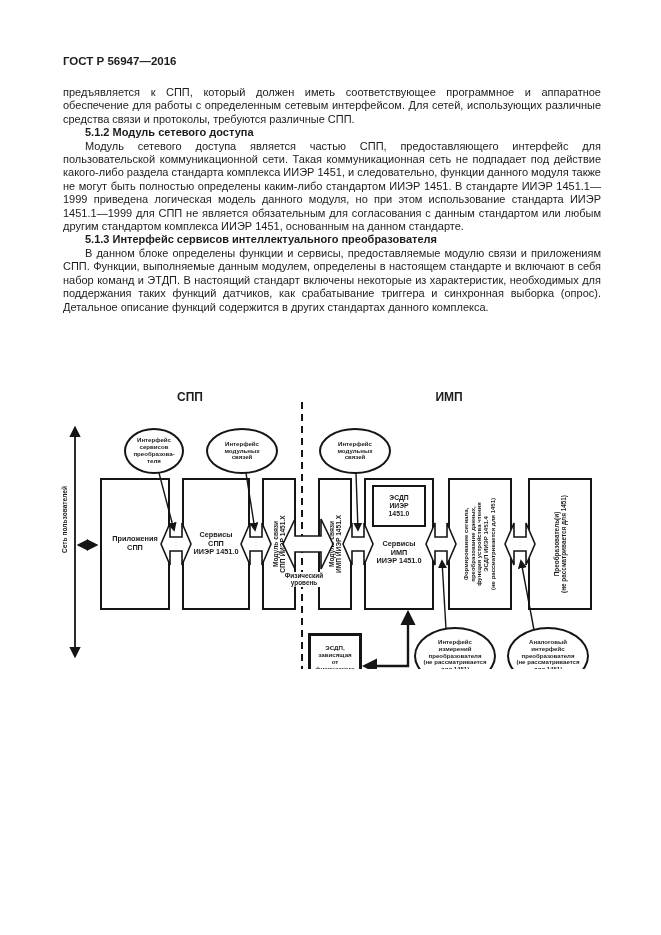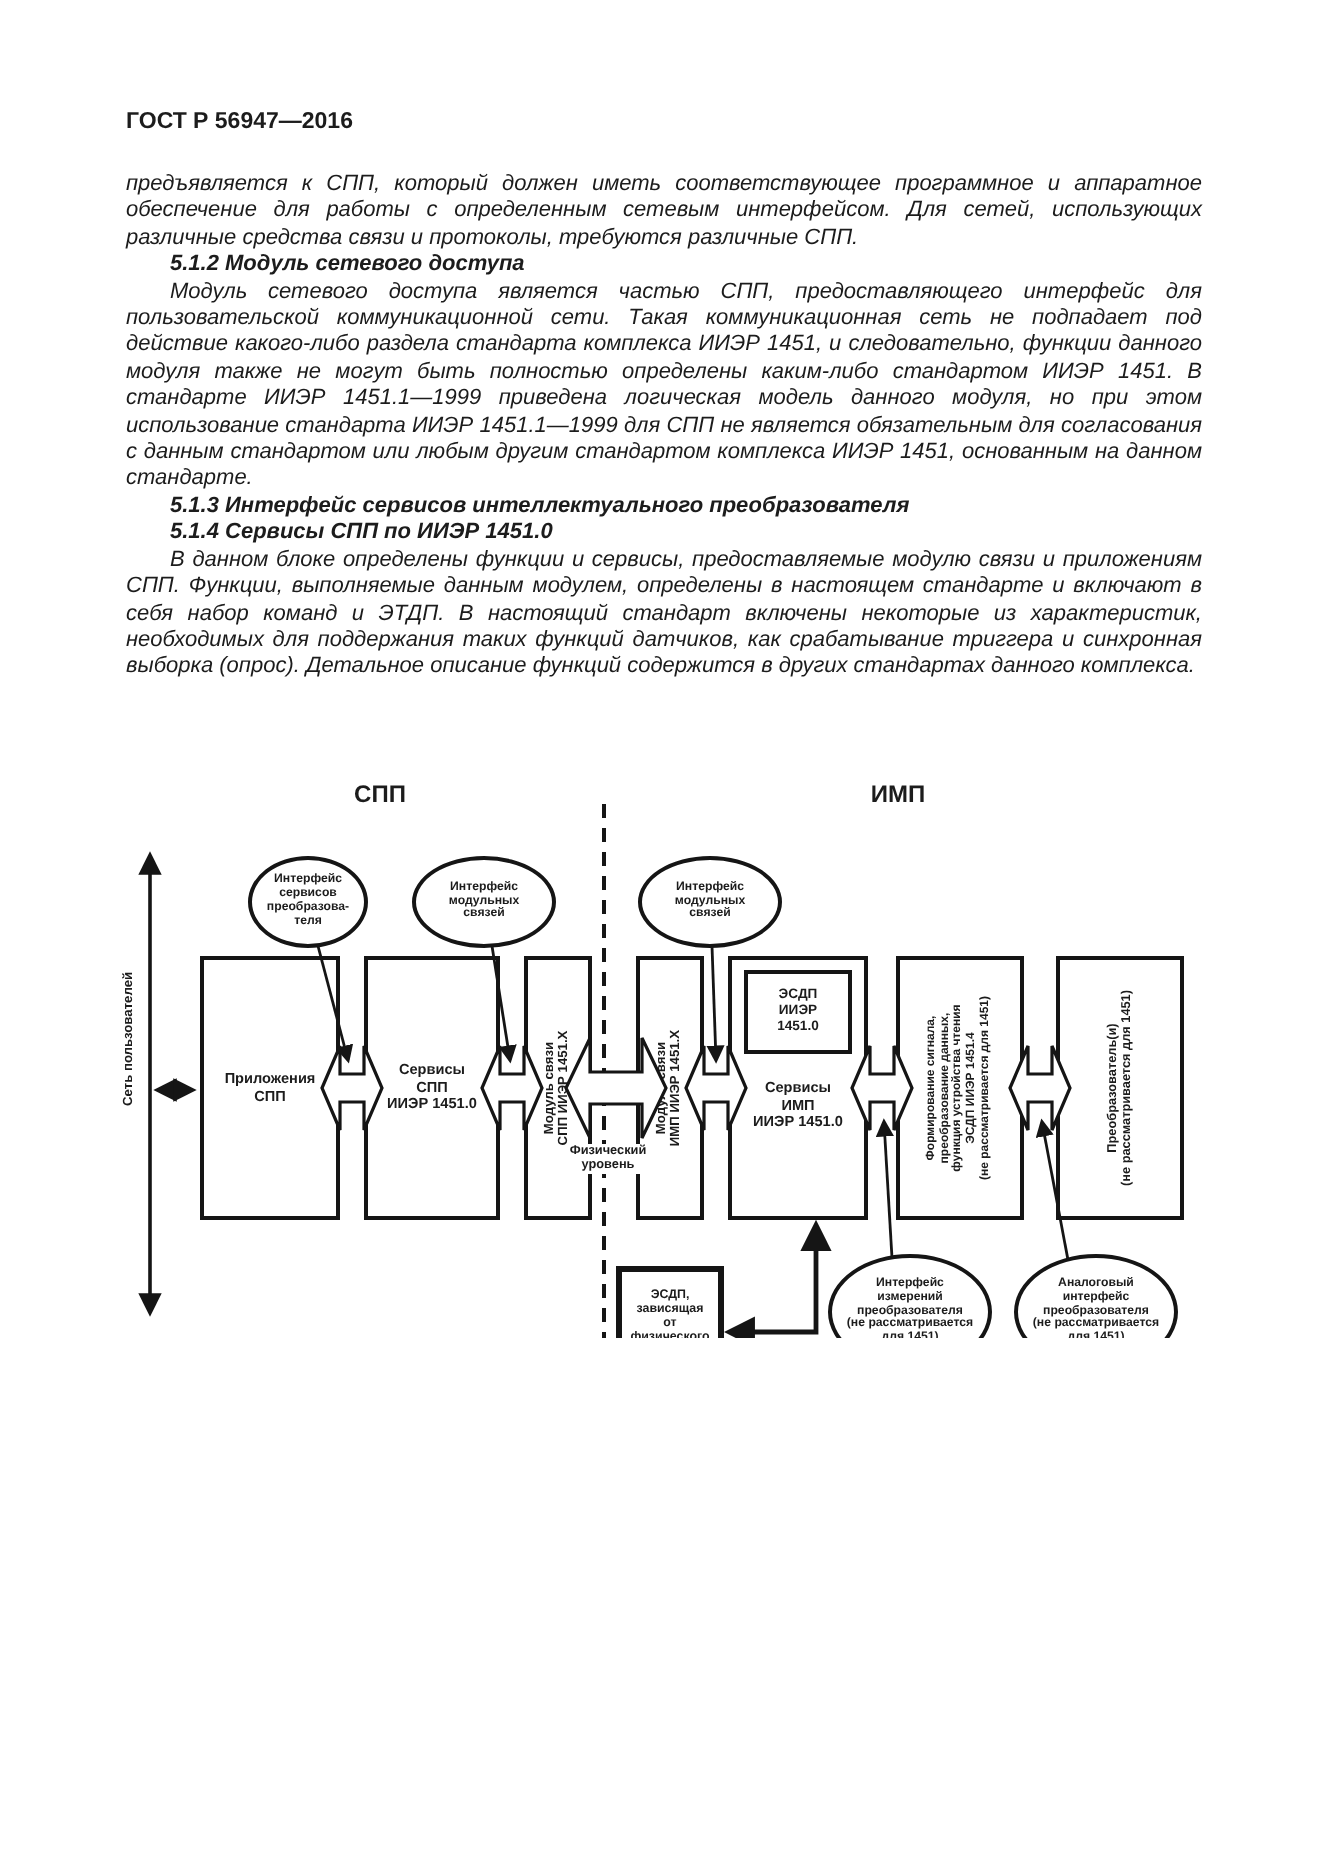--- a/index.html
+++ b/index.html
@@ -1,20 +1,20 @@
 <!DOCTYPE html>
 <html lang="ru"><head>
 <meta charset="utf-8">
 <style>
   html,body{margin:0;padding:0;background:#fff;}
   .page{position:relative;width:661px;height:669px;background:#fff;overflow:hidden;
         font-family:"Liberation Sans","DejaVu Sans",sans-serif;color:#1c1c1c;}
   .doc-header{position:absolute;left:63px;top:55px;font-size:11.5px;font-weight:700;}
   .body-text{position:absolute;left:63px;top:86px;width:538px;font-size:11px;line-height:13.4px;}
-  .body-text p{margin:0;text-align:justify;font-style:italic;}
+  .body-text p{margin:0;text-align:justify;}
   .para{text-indent:22px;}
   .noind{text-indent:0;}
   .h{font-weight:700;text-indent:22px;text-align:center;}
   
   .diagram{position:absolute;left:60px;top:388px;width:560px;height:375px;}
   .dg-label{position:absolute;font-weight:700;font-size:12px;transform:translateX(-50%);}
   .dbox{position:absolute;border:2px solid #151515;background:#fff;box-sizing:border-box;}
   .blabel{position:absolute;left:0;right:0;top:50%;transform:translateY(-50%);
           text-align:center;font-size:7.3px;font-weight:700;line-height:1.18;white-space:pre-line;}
   .rot-inner{position:absolute;top:50%;left:50%;transform:translate(-50%,-50%) rotate(-90deg);
@@ -42,21 +42,20 @@
 
 <div class="page">
 
   <div class="doc-header">ГОСТ Р 56947—2016</div>
 
   <div class="body-text">
     <p class="para noind">предъявляется к СПП, который должен иметь соответствующее программное и аппаратное обеспечение для работы с определенным сетевым интерфейсом. Для сетей, использующих различные средства связи и протоколы, требуются различные СПП.</p>
     <p class="h">5.1.2 Модуль сетевого доступа</p>
     <p class="para">Модуль сетевого доступа является частью СПП, предоставляющего интерфейс для пользовательской коммуникационной сети. Такая коммуникационная сеть не подпадает под действие какого-либо раздела стандарта комплекса ИИЭР 1451, и следовательно, функции данного модуля также не могут быть полностью определены каким-либо стандартом ИИЭР 1451. В стандарте ИИЭР 1451.1—1999 приведена логическая модель данного модуля, но при этом использование стандарта ИИЭР 1451.1—1999 для СПП не является обязательным для согласования с данным стандартом или любым другим стандартом комплекса ИИЭР 1451, основанным на данном стандарте.</p>
     <p class="h">5.1.3 Интерфейс сервисов интеллектуального преобразователя</p>
-    <p class="h">5.1.4 Сервисы СПП по ИИЭР 1451.0</p>
     <p class="para">В данном блоке определены функции и сервисы, предоставляемые модулю связи и приложениям СПП. Функции, выполняемые данным модулем, определены в настоящем стандарте и включают в себя набор команд и ЭТДП. В настоящий стандарт включены некоторые из характеристик, необходимых для поддержания таких функций датчиков, как срабатывание триггера и синхронная выборка (опрос). Детальное описание функций содержится в других стандартах данного комплекса.</p>
   </div>
 
   <div class="diagram">
 
     <div class="dg-label" style="left:130px;top:2px;">СПП</div>
     <div class="dg-label" style="left:389px;top:2px;">ИМП</div>
 
     <div class="dbox" style="left:40px;top:90px;width:70px;height:132px;text-decoration:underline;">
       <div class="blabel">Приложения

